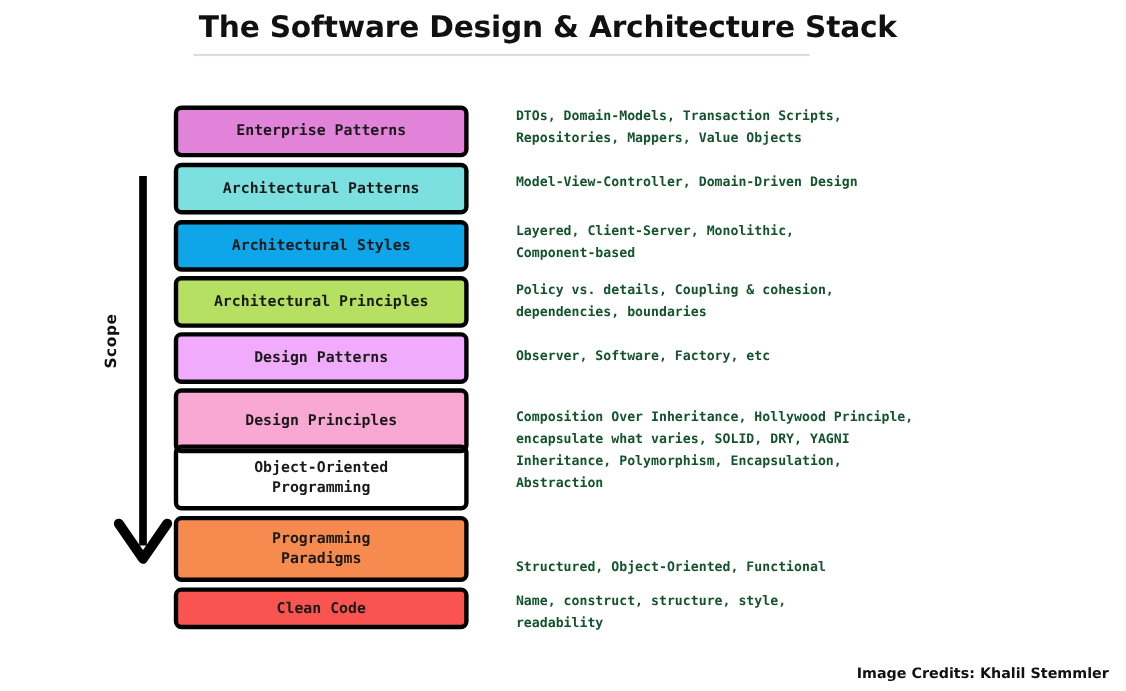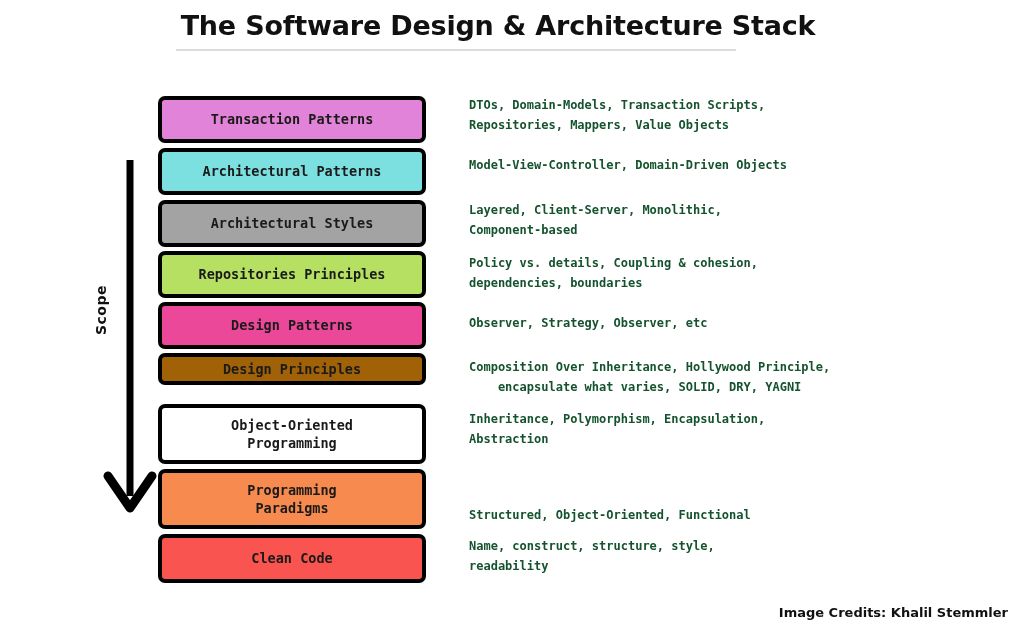--- a/index.html
+++ b/index.html
@@ -139,60 +139,60 @@
 <div id="scope-group">
   <div id="scope-label">Scope</div>
   <svg id="scope-arrow-svg" width="60" height="360" viewBox="0 0 60 360">
     <line x1="30" y1="0" x2="30" y2="336" stroke="#000000" stroke-width="7"></line>
     <path d="M 8 316 L 30 348 L 52 316" fill="none" stroke="#000000" stroke-width="9" stroke-linecap="round" stroke-linejoin="round"></path>
   </svg>
 </div>
 
 <div id="stack">
     <div class="stack-row" style="position: absolute; top: 0px; left: 0px;">
-      <div class="stack-box" style="height: 47px; background: rgb(225, 131, 216);">Transaction Patterns</div>
+      <div class="stack-box" style="height: 47px; background: rgb(225, 131, 216);">Enterprise Patterns</div>
     </div>
     <div class="stack-row" style="position: absolute; top: 52px; left: 0px; border-radius: 18px;">
       <div class="stack-box" style="height: 47px; background: rgb(124, 224, 224);">Architectural Patterns</div>
     </div>
     <div class="stack-row" style="position: absolute; top: 104px; left: 0px;">
-      <div class="stack-box" style="height: 47px; background: #a3a3a3;">Architectural Styles</div>
+      <div class="stack-box" style="height: 47px; background: #0ea5e9;">Architectural Styles</div>
     </div>
     <div class="stack-row" style="position: absolute; top: 155px; left: 0px;">
-      <div class="stack-box" style="height: 47px; background: rgb(181, 224, 97);">Repositories Principles</div>
+      <div class="stack-box" style="height: 47px; background: rgb(181, 224, 97);">Architectural Principles</div>
     </div>
     <div class="stack-row" style="position: absolute; top: 206px; left: 0px;">
-      <div class="stack-box" style="height: 47px; background: #ec4899;">Design Patterns</div>
+      <div class="stack-box" style="height: 47px; background: #f0abfc;">Design Patterns</div>
     </div>
     <div class="stack-row" style="position: absolute; top: 257px; left: 0px;">
-      <div class="stack-box" style="height: 32px; background: #a16207;">Design Principles</div>
+      <div class="stack-box" style="height: 59px; background: #f9a8d4;">Design Principles</div>
     </div>
     <div class="stack-row" style="position: absolute; top: 308px; left: 0px;">
       <div class="stack-box" style="height: 60px;">Object-Oriented
 Programming</div>
     </div>
     <div class="stack-row" style="position: absolute; top: 373px; left: 0px;">
       <div class="stack-box" style="height: 60px; background: rgb(247, 139, 79);">Programming
 Paradigms</div>
     </div>
     <div class="stack-row" style="position: absolute; top: 438px; left: 0px;">
-      <div class="stack-box" style="height: 49px; background: rgb(249, 84, 79);">Clean Code</div>
+      <div class="stack-box" style="height: 38px; background: rgb(249, 84, 79);">Clean Code</div>
     </div>
   </div>
 
 <div id="descriptions">
     <div class="desc-row" style="top: 0px;">DTOs, Domain-Models, Transaction Scripts,
 Repositories, Mappers, Value Objects</div>
-    <div class="desc-row" style="top: 60px;">Model-View-Controller, Domain-Driven Objects</div>
+    <div class="desc-row" style="top: 60px;">Model-View-Controller, Domain-Driven Design</div>
     <div class="desc-row" style="top: 105px;">Layered, Client-Server, Monolithic,
 Component-based</div>
     <div class="desc-row" style="top: 158px;">Policy vs. details, Coupling &amp; cohesion,
 dependencies, boundaries</div>
-    <div class="desc-row" style="top: 218px;">Observer, Strategy, Observer, etc</div>
-    <div class="desc-row" style="top: 262px; text-align: center;">Composition Over Inheritance, Hollywood Principle,
+    <div class="desc-row" style="top: 218px;">Observer, Software, Factory, etc</div>
+    <div class="desc-row" style="top: 274px;">Composition Over Inheritance, Hollywood Principle,
 encapsulate what varies, SOLID, DRY, YAGNI</div>
     <div class="desc-row" style="top: 314px;">Inheritance, Polymorphism, Encapsulation,
 Abstraction</div>
     <div class="desc-row" style="top: 410px;">Structured, Object-Oriented, Functional</div>
     <div class="desc-row" style="top: 441px;">Name, construct, structure, style,
 readability</div>
   </div>
 
 <div id="credits">Image Credits: Khalil Stemmler</div>
 

